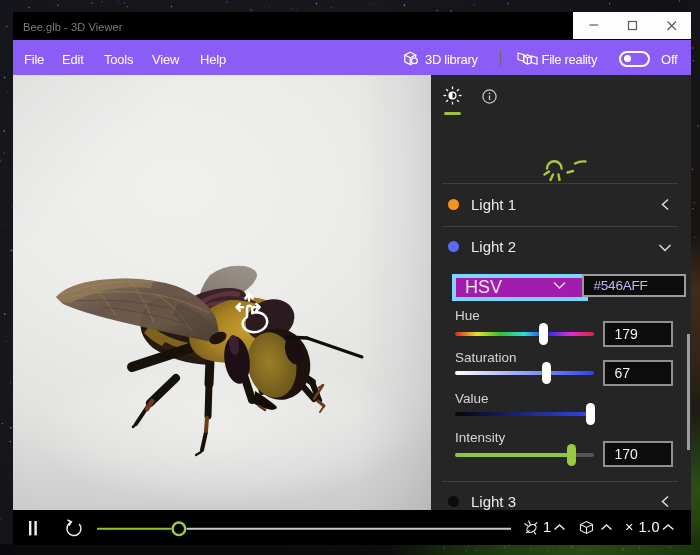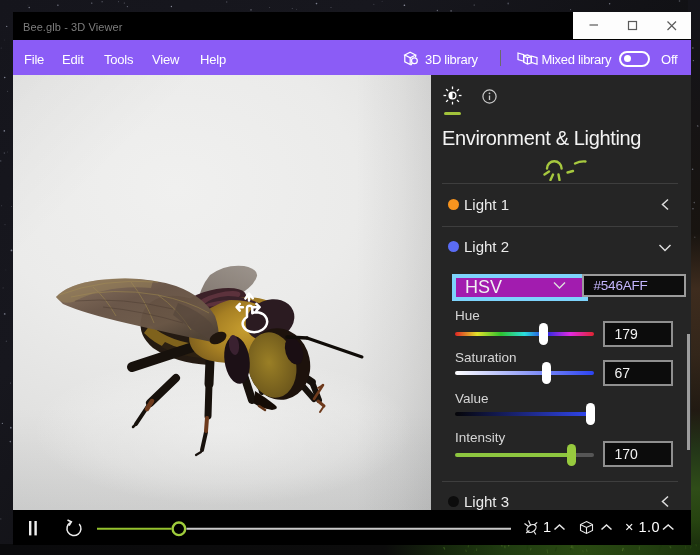--- a/index.html
+++ b/index.html
@@ -19,21 +19,21 @@
   #title-text{left:10px;top:8.5px;font-size:11px;color:#7d7d7d;letter-spacing:0.1px;}
   #caption{left:560px;top:0;width:118px;height:27px;background:#fdfdfd;}
   #menubar{left:0;top:28px;width:678px;height:35px;background:#8b5cf6;color:#fff;font-size:13px;}
   .mi{position:absolute;top:11.5px;letter-spacing:-0.2px;}
   
   #viewport{left:0;top:63px;width:418px;height:435px;
     background:linear-gradient(90deg, rgba(0,0,0,0) 82%, rgba(18,18,20,0.045) 93%, rgba(18,18,20,0.085) 100%),linear-gradient(135deg, rgba(0,0,0,0.04) 0%, rgba(0,0,0,0) 22%),linear-gradient(180deg, rgba(0,0,0,0) 76%, rgba(10,10,8,0.06) 100%),radial-gradient(145% 112% at 39% 26%, #f0f0ef 0%, #ebebea 30%, #e0e0df 56%, #d1d2d2 80%, #c5c6c6 100%);}
   
   #panel{left:418px;top:63px;width:260px;height:435px;background:#252525;color:#eee;overflow:hidden;}
   .sep{position:absolute;left:11px;width:236px;height:1px;background:#3e3e3e;}
-  .rowtext{position:absolute;left:33px;font-size:15px;color:#ebebeb;text-align:center;}
+  .rowtext{position:absolute;left:40px;font-size:15px;color:#ebebeb;text-align:center;}
   .dot{position:absolute;left:17px;width:11px;height:11px;border-radius:50%;}
   .numbox{position:absolute;left:171.5px;width:56px;height:22px;background:#0c0c0c;
     border:2px solid #8f8f8f;color:#f2f2f2;font-size:14px;line-height:22px;padding-left:10px;}
   .slabel{position:absolute;left:24px;font-size:13.5px;color:#d6d6d6;}
   .track{position:absolute;left:24px;width:139px;height:4px;border-radius:2px;}
   .thumb{position:absolute;width:9px;height:22px;border-radius:4.5px;background:#fff;}
   
   #bottombar{left:0;top:498px;width:678px;height:35px;background:#000;}
 </style>
 </head>
@@ -165,21 +165,21 @@
       <span class="mi" style="left:412px;letter-spacing:-0.3px">3D library</span>
       <div class="abs" style="left:487px;top:10px;width:1px;height:16px;background:#6a6a6a"></div>
       <svg class="abs" style="left:504px;top:11.5px" width="21" height="16" viewBox="0 0 21 16">
         <g fill="none" stroke="#fff" stroke-width="1.2">
           <path d="M1 1 L6.8 2.8 L6.8 9.3 L1 7.5 Z"></path>
           <path d="M20 5.7 L14.2 4 L14.2 10.4 L20 12.2 Z"></path>
           <path d="M6.6 3.9 L10.5 2.9 L14.4 4.9 L14.4 10.9 L10.5 12.1 L6.6 10.1 Z"></path>
           <path d="M6.6 3.9 L10.4 5.7 L14.4 4.9 M10.4 5.7 L10.4 12"></path>
         </g>
       </svg>
-      <span class="mi" style="left:528.5px;letter-spacing:-0.3px">Mixed library</span>
+      <span class="mi" style="left:528.5px;letter-spacing:-0.3px">File reality</span>
       <div class="abs" style="left:606px;top:10.5px;width:27px;height:12px;border:2px solid #fff;border-radius:9px;"></div>
       <div class="abs" style="left:611px;top:15px;width:7px;height:7px;border-radius:50%;background:#fff"></div>
       <span class="mi" style="left:648px">Off</span>
     </div>
 
     <div class="abs" id="viewport">
       <svg class="abs" style="left:0;top:0" width="418" height="435" viewBox="0 0 418 435" id="beesvg">
         <defs>
           <linearGradient id="wingL" x1="0.1" y1="0" x2="0.9" y2="0.9">
             <stop offset="0" stop-color="#87705c"></stop>
@@ -306,21 +306,20 @@
           <line x1="14" y1="5" x2="15.9" y2="3.1"></line>
             <line x1="3.1" y1="15.9" x2="5" y2="14"></line>
         </g>
       </svg>
       <svg class="abs" style="left:51px;top:14px" width="15" height="15" viewBox="0 0 15 15">
         <circle cx="7.5" cy="7.5" r="6.6" fill="none" stroke="#c9c9c9" stroke-width="1.2"></circle>
         <line x1="7.5" y1="6.5" x2="7.5" y2="11" stroke="#c9c9c9" stroke-width="1.3"></line>
         <circle cx="7.5" cy="4.3" r="0.9" fill="#c9c9c9"></circle>
       </svg>
       <div class="abs" style="left:12.5px;top:36.5px;width:17px;height:3.5px;background:#a2c33b;border-radius:2px"></div>
-      <div class="abs" style="left:11px;top:52px;font-size:20px;color:#f4f4f4;letter-spacing:-0.35px">Environment &amp; Lighting</div>
 
       <svg class="abs" style="left:112px;top:82px" width="55" height="24" viewBox="0 0 55 24">
         <g stroke="#a7c93f" stroke-width="2.4" fill="none" stroke-linecap="round">
           <path d="M4 11.5 a7.3 7.3 0 0 1 14.6 0"></path>
           <path d="M1.5 17.5 l4.5 -3"></path>
           <path d="M7.5 23 l2.5 -5.5"></path>
           <path d="M16.5 23 l-1 -5.5"></path>
           <path d="M24.5 15.5 l5.5 -1.5"></path>
           <path d="M32 6.5 q5 -2.5 10.5 -2"></path>
         </g>

